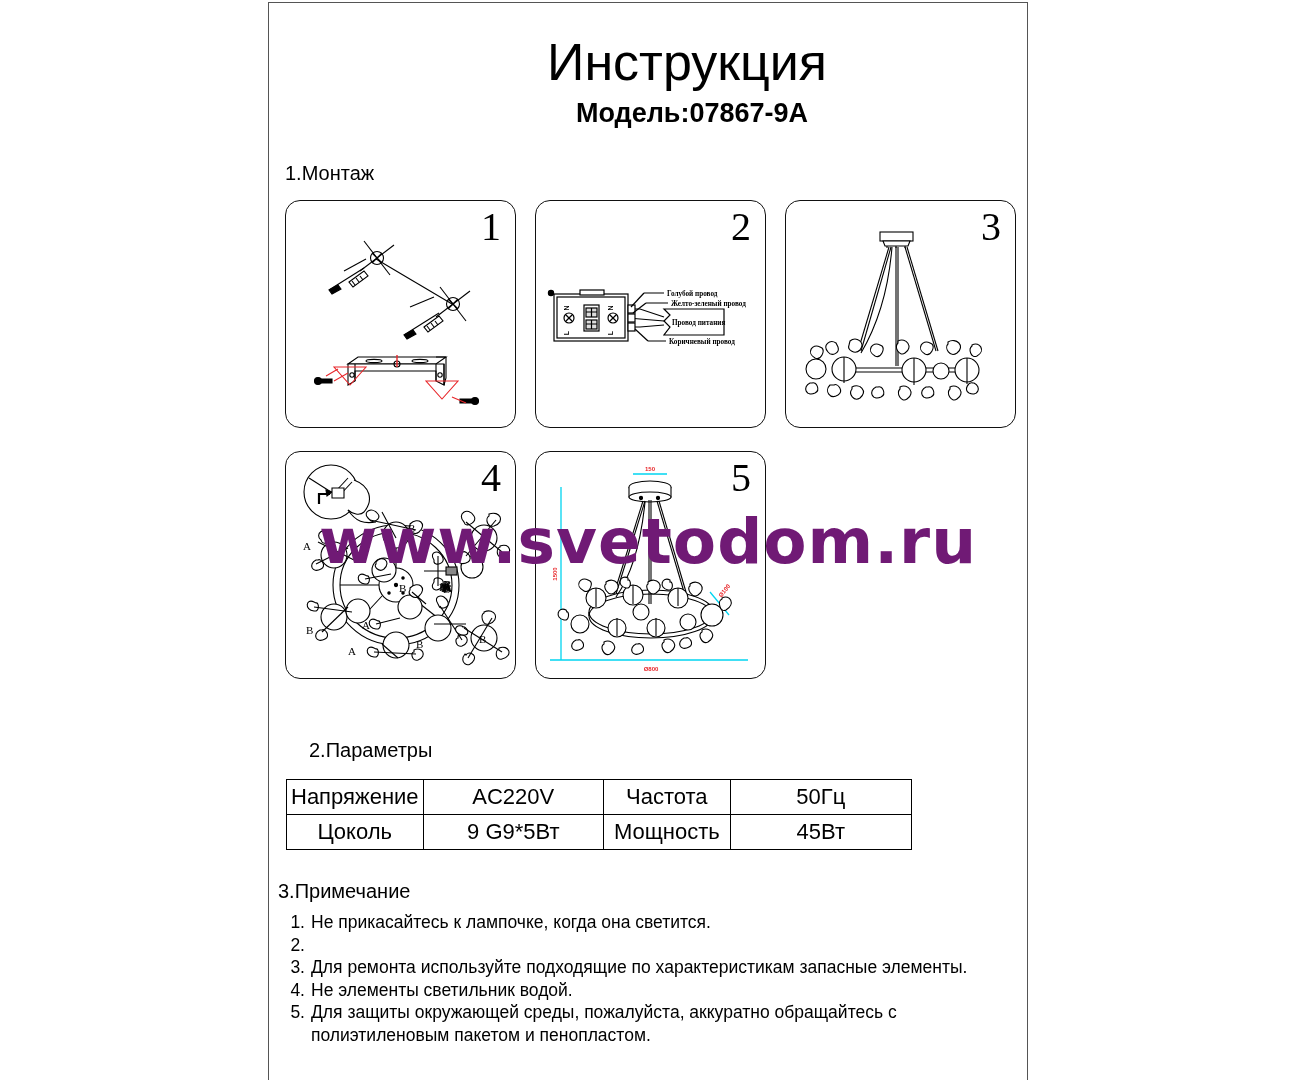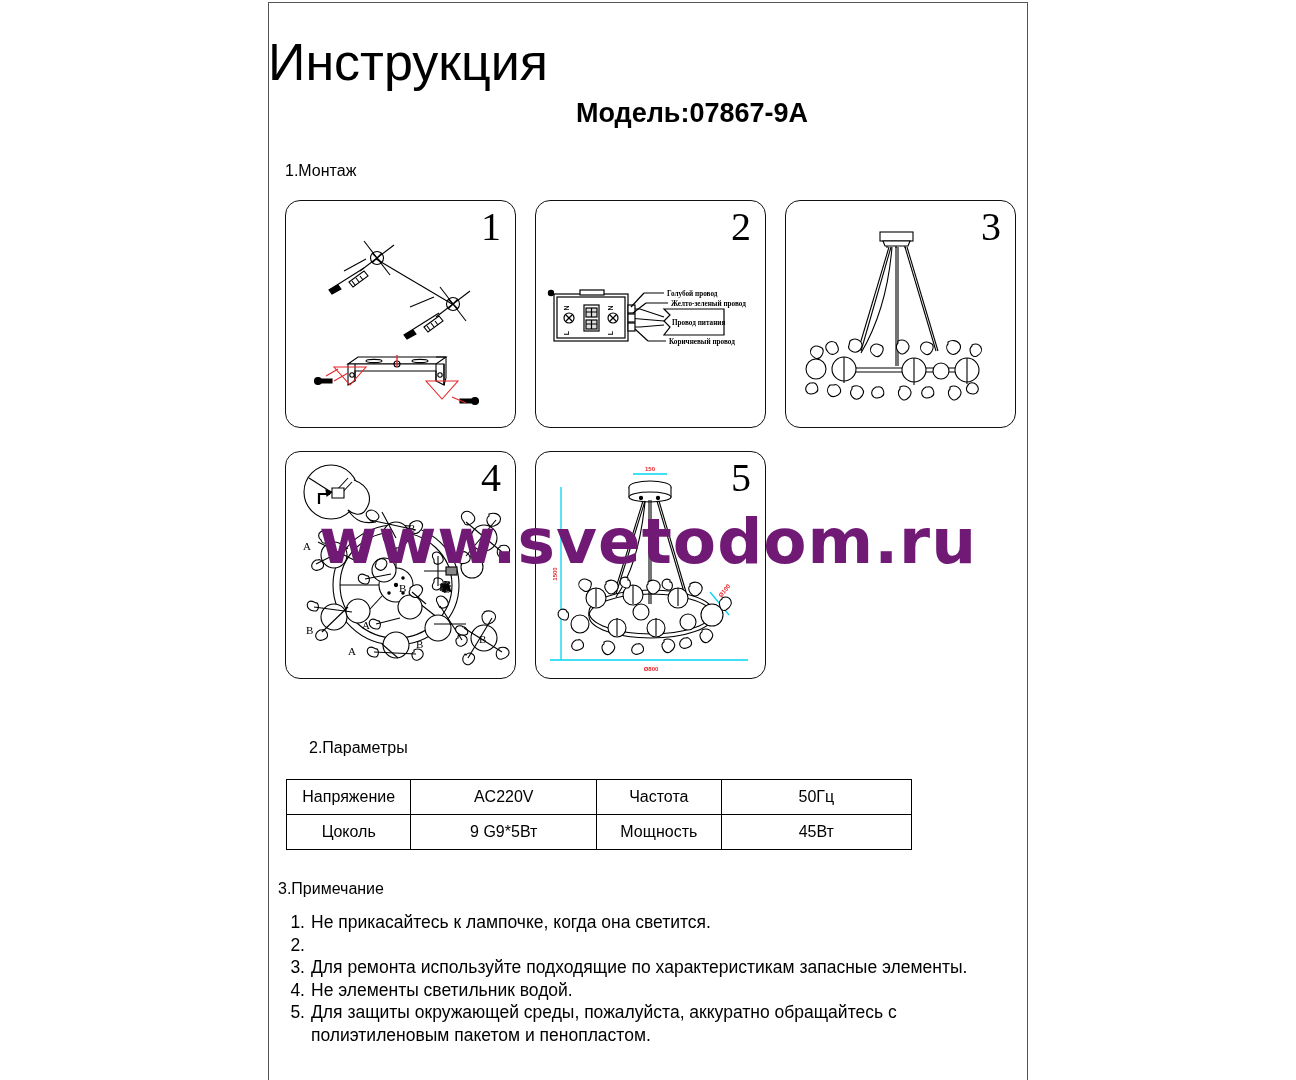--- a/index.html
+++ b/index.html
@@ -45,41 +45,42 @@
     user-select: none;
     white-space: nowrap;
   }
 
   
   #doc-title {
     position: absolute;
     left: 268px;
     top: 36px;
     width: 838px;
+    text-align: center;
     font-size: 52px;
     font-weight: normal;
     letter-spacing: 0px;
     line-height: 1;
   }
   #doc-model {
     position: absolute;
     left: 268px;
     top: 100px;
     width: 760px;
     text-align: center;
     font-size: 27px;
     font-weight: bold;
     line-height: 1;
     padding-left: 44px;
   }
 
   
   .section-heading {
     position: absolute;
-    font-size: 16px;
+    font-size: 20px;
     font-weight: normal;
     line-height: 1;
     white-space: nowrap;
   }
   #heading-install { left: 285px; top: 163px; }
   #heading-params  { left: 281px; top: 740px; margin-left: 28px; }
   #heading-notes   { left: 278px; top: 881px; }
 
   
   .panel {
@@ -109,21 +110,21 @@
   }
   .panel svg { display: block; }
 
   
   #params-table {
     position: absolute;
     left: 286px;
     top: 779px;
     width: 626px;
     border-collapse: collapse;
-    font-size: 16px;
+    font-size: 22px;
   }
   #params-table td {
     border: 1.3px solid #000;
     height: 34px;
     text-align: center;
     padding: 0 4px;
     line-height: 1.1;
   }
   .col-a { width: 118px; }
   .col-b { width: 190px; }

